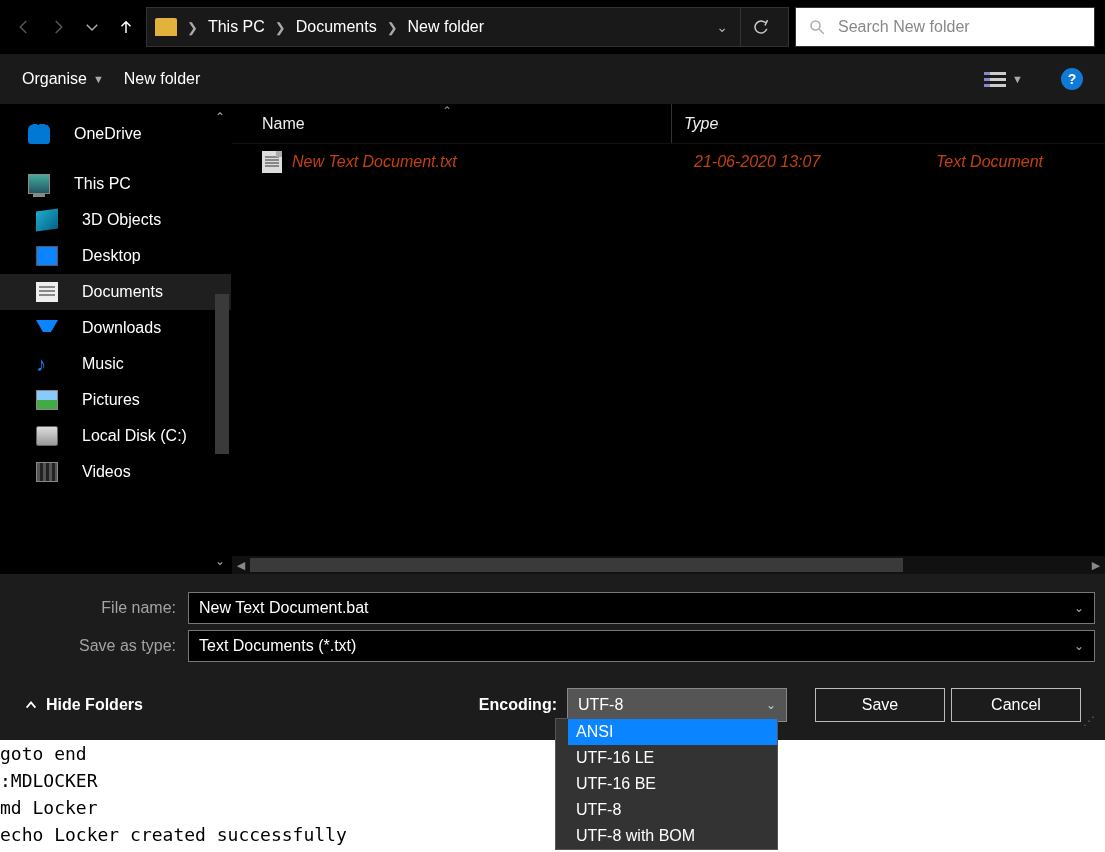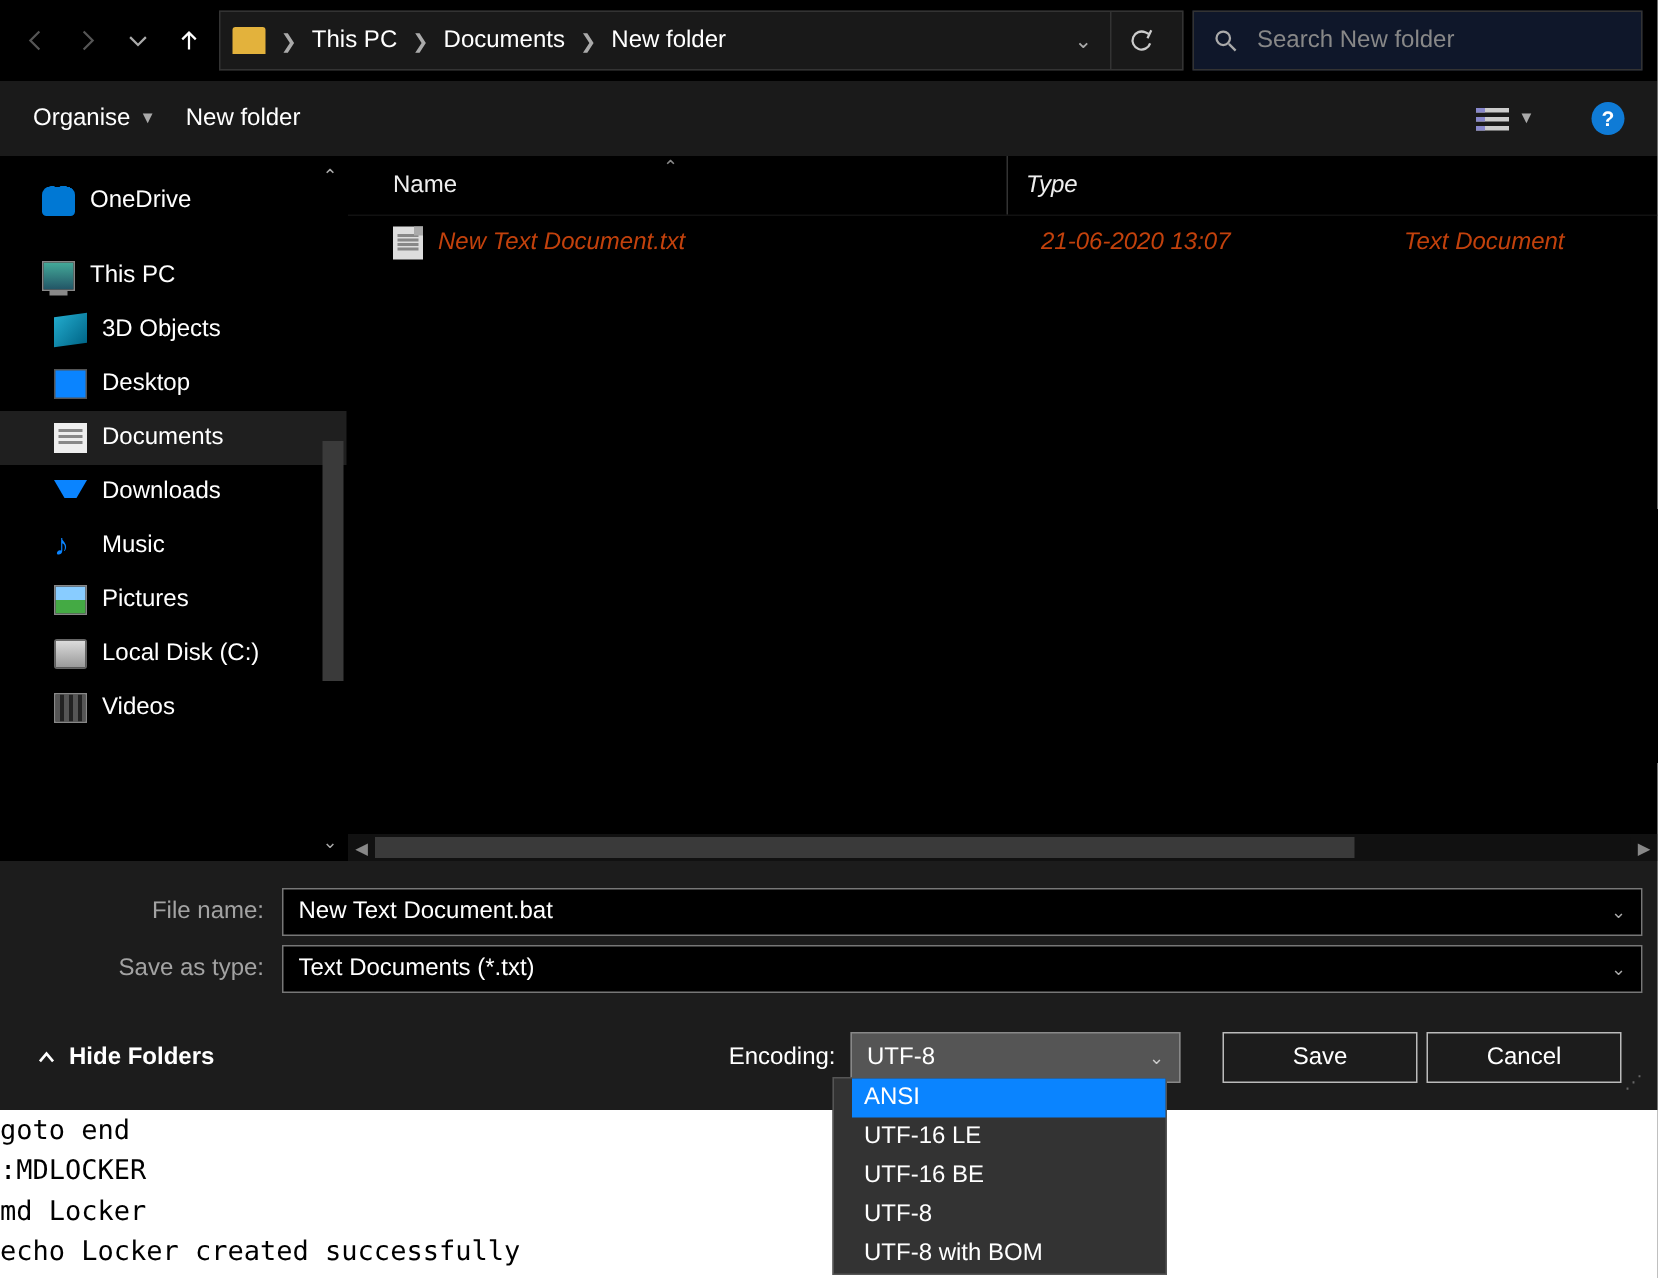--- a/index.html
+++ b/index.html
@@ -18,42 +18,42 @@
   .nav-arrow { width: 28px; height: 28px; display:flex;align-items:center;justify-content:center;color:#aaa; }
   .nav-arrow svg { width:18px;height:18px; }
   .nav-arrow.disabled { color:#555; }
   .addr { flex: 1; height: 40px; background: #191919; display: flex; align-items: center; padding: 0 8px; gap: 4px; border: 1px solid #333; }
   .addr .folder-icon { width: 22px; height: 18px; background: #e3b23c; border-radius: 2px 2px 0 0; margin-right: 4px; }
   .addr .crumb { color: #fff; font-size: 16px; padding: 0 4px; }
   .addr .chev { color: #aaa; font-size: 13px; padding: 0 2px; }
   .addr .flex { flex:1; }
   .addr .drop { color:#aaa; font-size:14px; margin-right:8px; }
   .addr .refresh { width: 40px; display:flex;align-items:center;justify-content:center;color:#ccc;border-left:1px solid #333;height:100%; }
-  .search { width: 300px; height: 40px; background: #0f172a; display:flex;align-items:center;padding:0 12px;gap:12px; border:1px solid #333;}
+  .search { width: 300px; height: 40px; background: #ffffff; display:flex;align-items:center;padding:0 12px;gap:12px; border:1px solid #333;}
   .search svg { width:18px;height:18px;color:#aaa; }
   .search span { color:#888; font-size:16px; }
   
   
   .toolbar { height: 50px; display:flex; align-items:center; padding:0 22px; background:#1a1a1a; gap:20px; }
   .toolbar .btn { font-size:16px; color:#fff; display:flex;align-items:center;gap:6px; }
   .toolbar .caret { font-size:11px; color:#aaa; }
   .toolbar .flex { flex:1; }
   .toolbar .view-icon { width:22px;height:22px; display:flex;flex-direction:column;justify-content:space-around;padding:2px 0; }
   .toolbar .view-icon div {height:3px;background:#ccc;border-left:6px solid #88c;}
   .toolbar .help { width:22px;height:22px;border-radius:50%;background:#0f7bd6;color:#fff;display:flex;align-items:center;justify-content:center;font-size:14px;font-weight:bold;margin-left:18px; }
   
   
   .body { flex:1; display:flex; background:#000; overflow:hidden; }
   
   
   .tree { width: 232px; border-right:1px solid #000; position:relative; padding-top:12px; }
   .tree .scroll-up, .tree .scroll-down { position:absolute; right:6px; color:#aaa; font-size:12px; }
   .tree .scroll-up { top:6px; } .tree .scroll-down { bottom:6px; }
   .tree .thumb { position:absolute; right:2px; top:190px; width:14px; height:160px; background:#3a3a3a; }
-  .tree-item { height: 36px; display:flex; align-items:center; padding-left: 36px; gap:10px; font-size:16px; color:#fff; }
+  .tree-item { height: 36px; display:flex; align-items:center; padding-left: 36px; gap:24px; font-size:16px; color:#fff; }
   .tree-item.root { padding-left: 28px; }
   .tree-item.selected { background:#1f1f1f; }
   .tree-item .ico { width:22px;height:20px; }
   .ico-onedrive { background: radial-gradient(circle at 30% 60%, #0078d4 60%, transparent 61%), radial-gradient(circle at 65% 55%, #0078d4 60%, transparent 61%); border-radius: 6px 6px 3px 3px; }
   .ico-pc { background: linear-gradient(#4a9,#256); border:1px solid #888; height:14px; position:relative; }
   .ico-pc:after { content:''; position:absolute;bottom:-4px;left:4px;right:4px;height:3px;background:#888; }
   .ico-3d { background: linear-gradient(135deg,#2ac,#068); transform: skewY(-8deg); height:18px; }
   .ico-desktop { background:#0a84ff; height:14px;border:1px solid #555; }
   .ico-doc { background:#eee;height:20px;position:relative; }
   .ico-doc:before{content:'';position:absolute;top:4px;left:3px;right:3px;height:2px;background:#888;box-shadow:0 4px 0 #888,0 8px 0 #888;}
@@ -87,21 +87,21 @@
   .form { background:#1c1c1c; padding: 18px 10px 10px 10px; }
   .frow2 { display:flex; align-items:center; margin-bottom:6px; }
   .frow2 label { width:178px; text-align:right; padding-right:12px; font-size:16px; color:#a3a3a3; }
   .frow2 .field { flex:1; height:32px; background:#000; border:1px solid #777; display:flex;align-items:center;padding:0 10px;font-size:16px; color:#fff; }
   .frow2 .field .dd { margin-left:auto; color:#aaa; font-size:12px; }
   
   .actions { display:flex; align-items:center; padding: 20px 14px 8px 14px; position:relative; }
   .actions .hide { display:flex;align-items:center;gap:8px;font-size:16px;font-weight:bold; }
   .actions .hide svg{width:14px;height:14px;}
   .actions .flex {flex:1;}
-  .actions .enc-label { font-size:16px; margin-right:10px; }
+  .actions .enc-label { font-size:16px; margin-right:10px;font-weight:bold; }
   .actions .enc-field { width:220px;height:34px;background:#555;border:1px solid #888;display:flex;align-items:center;padding:0 10px;font-size:16px;margin-right:22px;position:relative; }
   .actions .enc-field .dd{margin-left:auto;color:#ccc;font-size:12px;}
   .actions .abtn { width:130px;height:34px;border:1px solid #bbb;display:flex;align-items:center;justify-content:center;font-size:16px;margin-left:6px; }
   .resize { position:absolute; right:2px; bottom:2px; color:#666; font-size:12px; letter-spacing:-2px; }
   
   .dropdown { position:absolute; left:555px; top:718px; width:223px; background:#333; border:1px solid #555; z-index:10; }
   .dropdown div { height:26px; padding:0 8px; display:flex;align-items:center; font-size:16px; color:#fff;margin-left:12px; }
   .dropdown div.sel { background:#0a84ff; }
   
   

